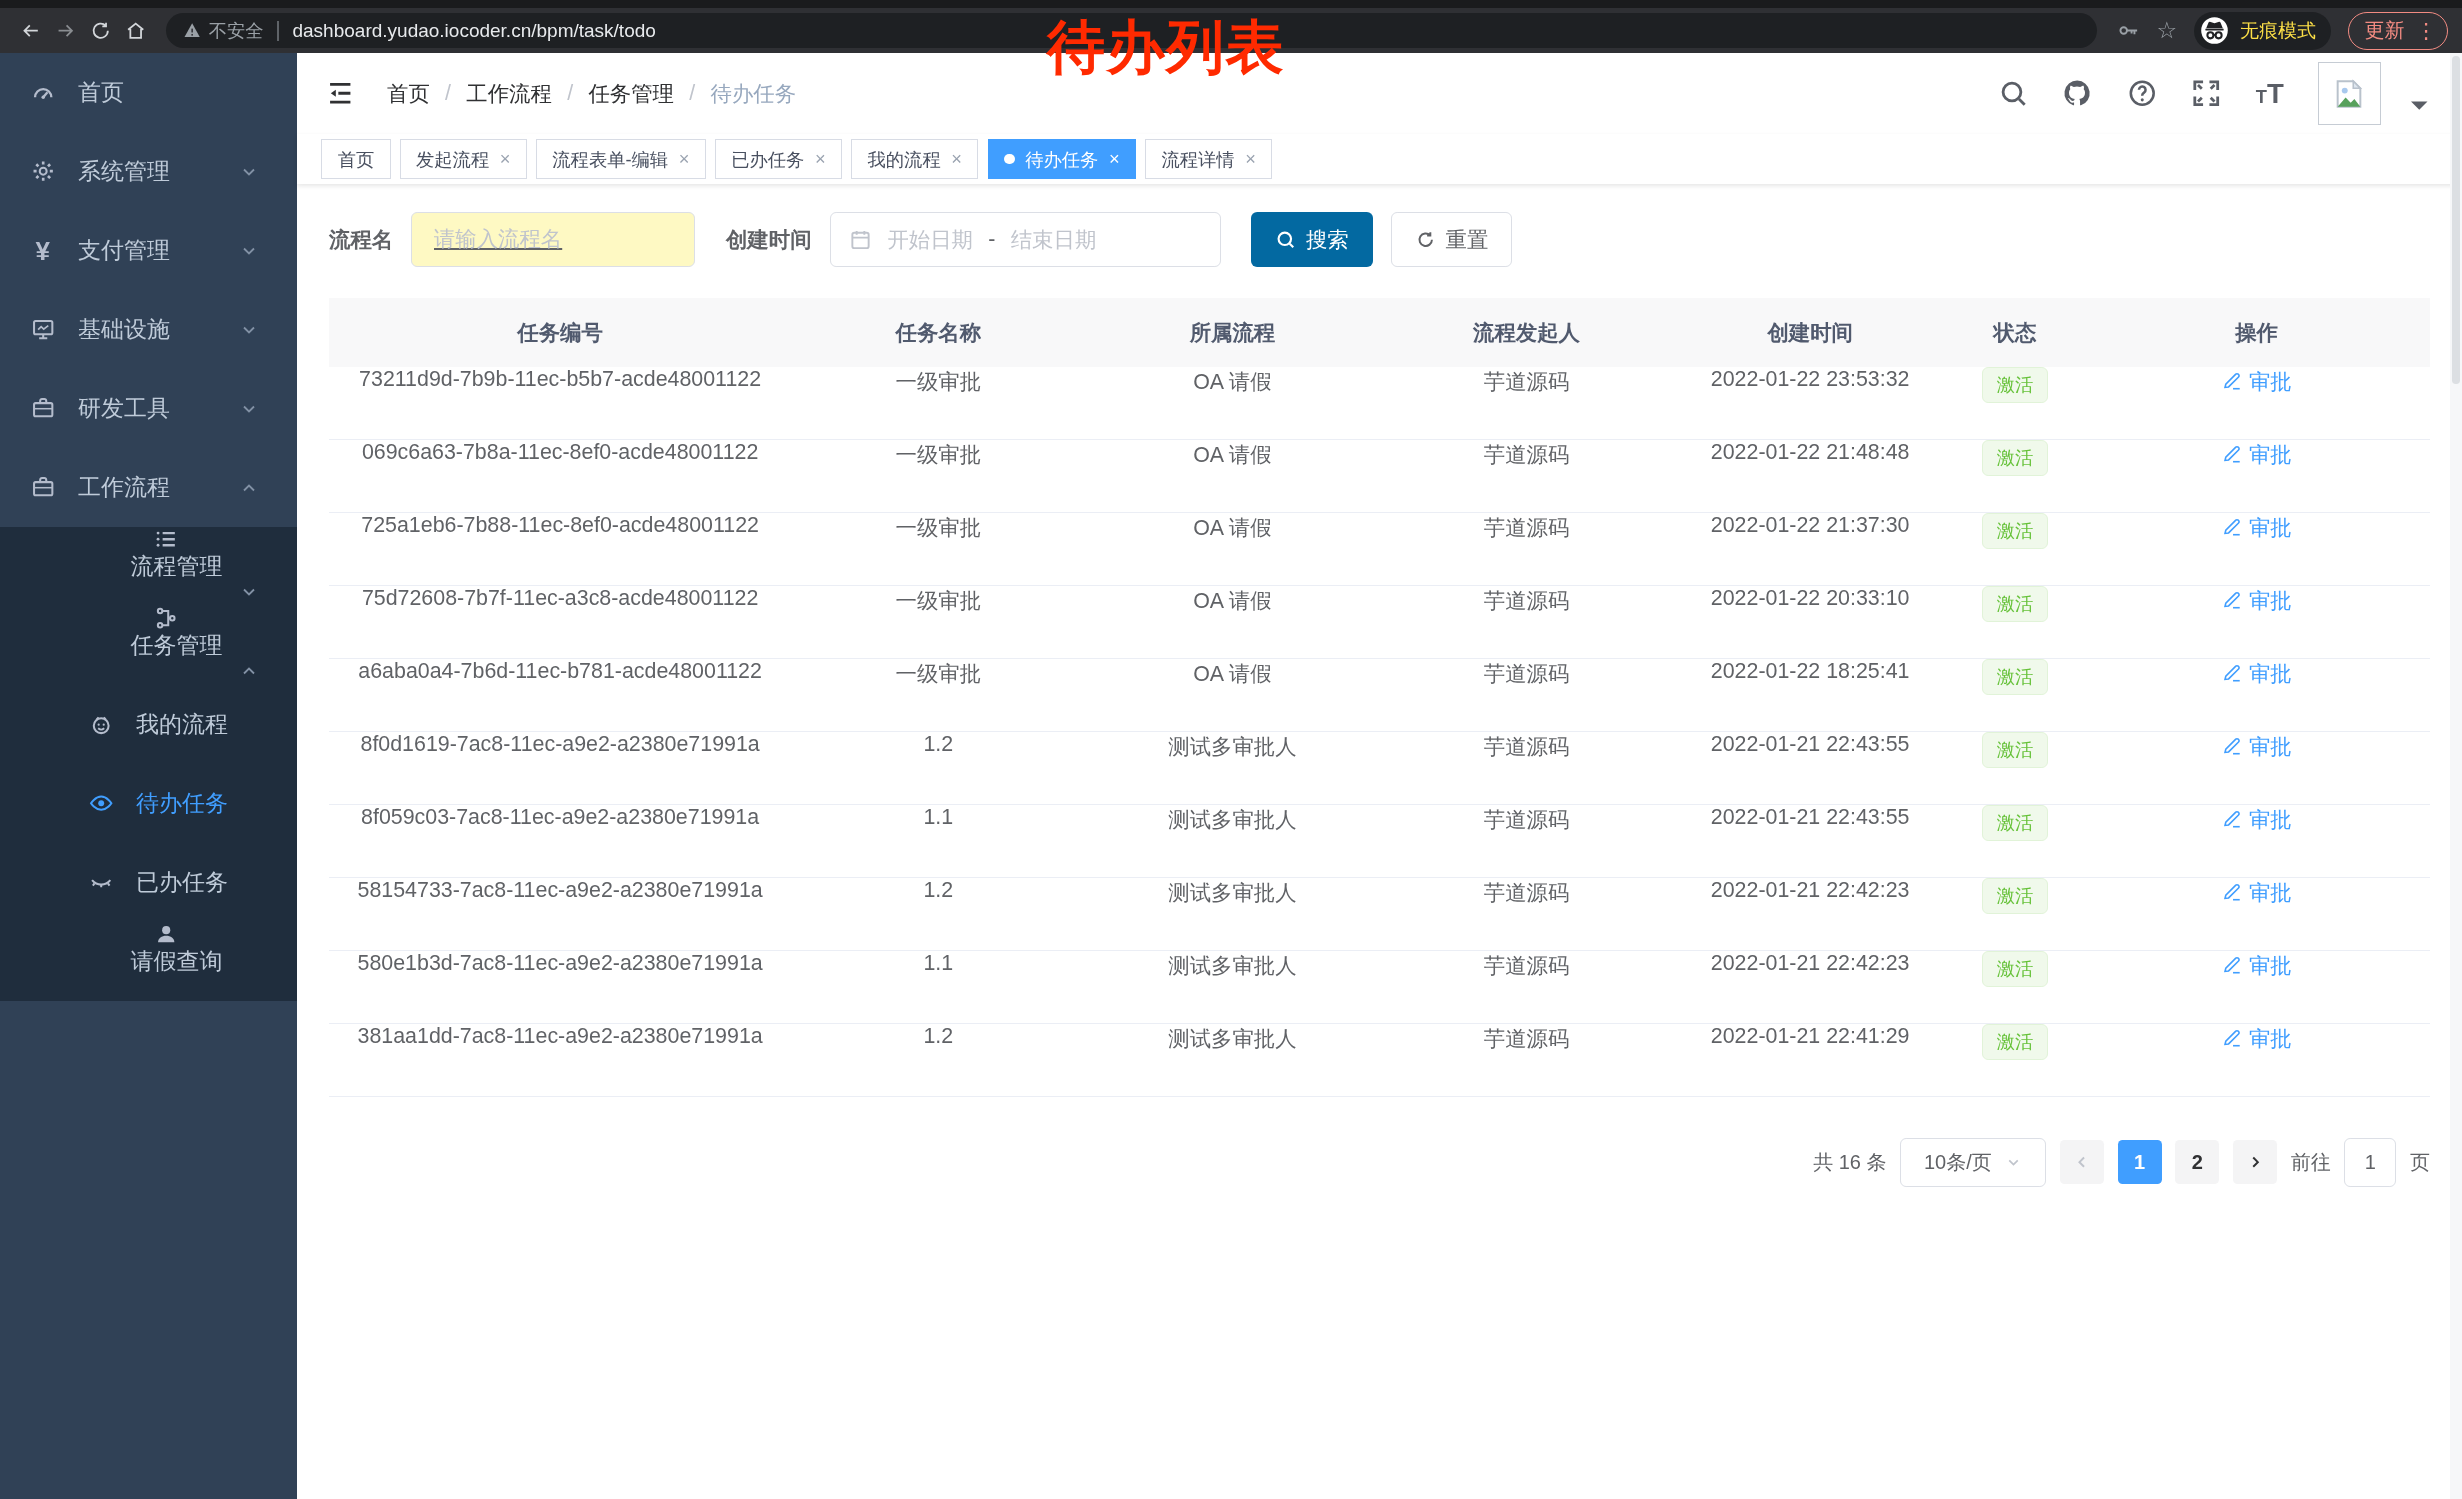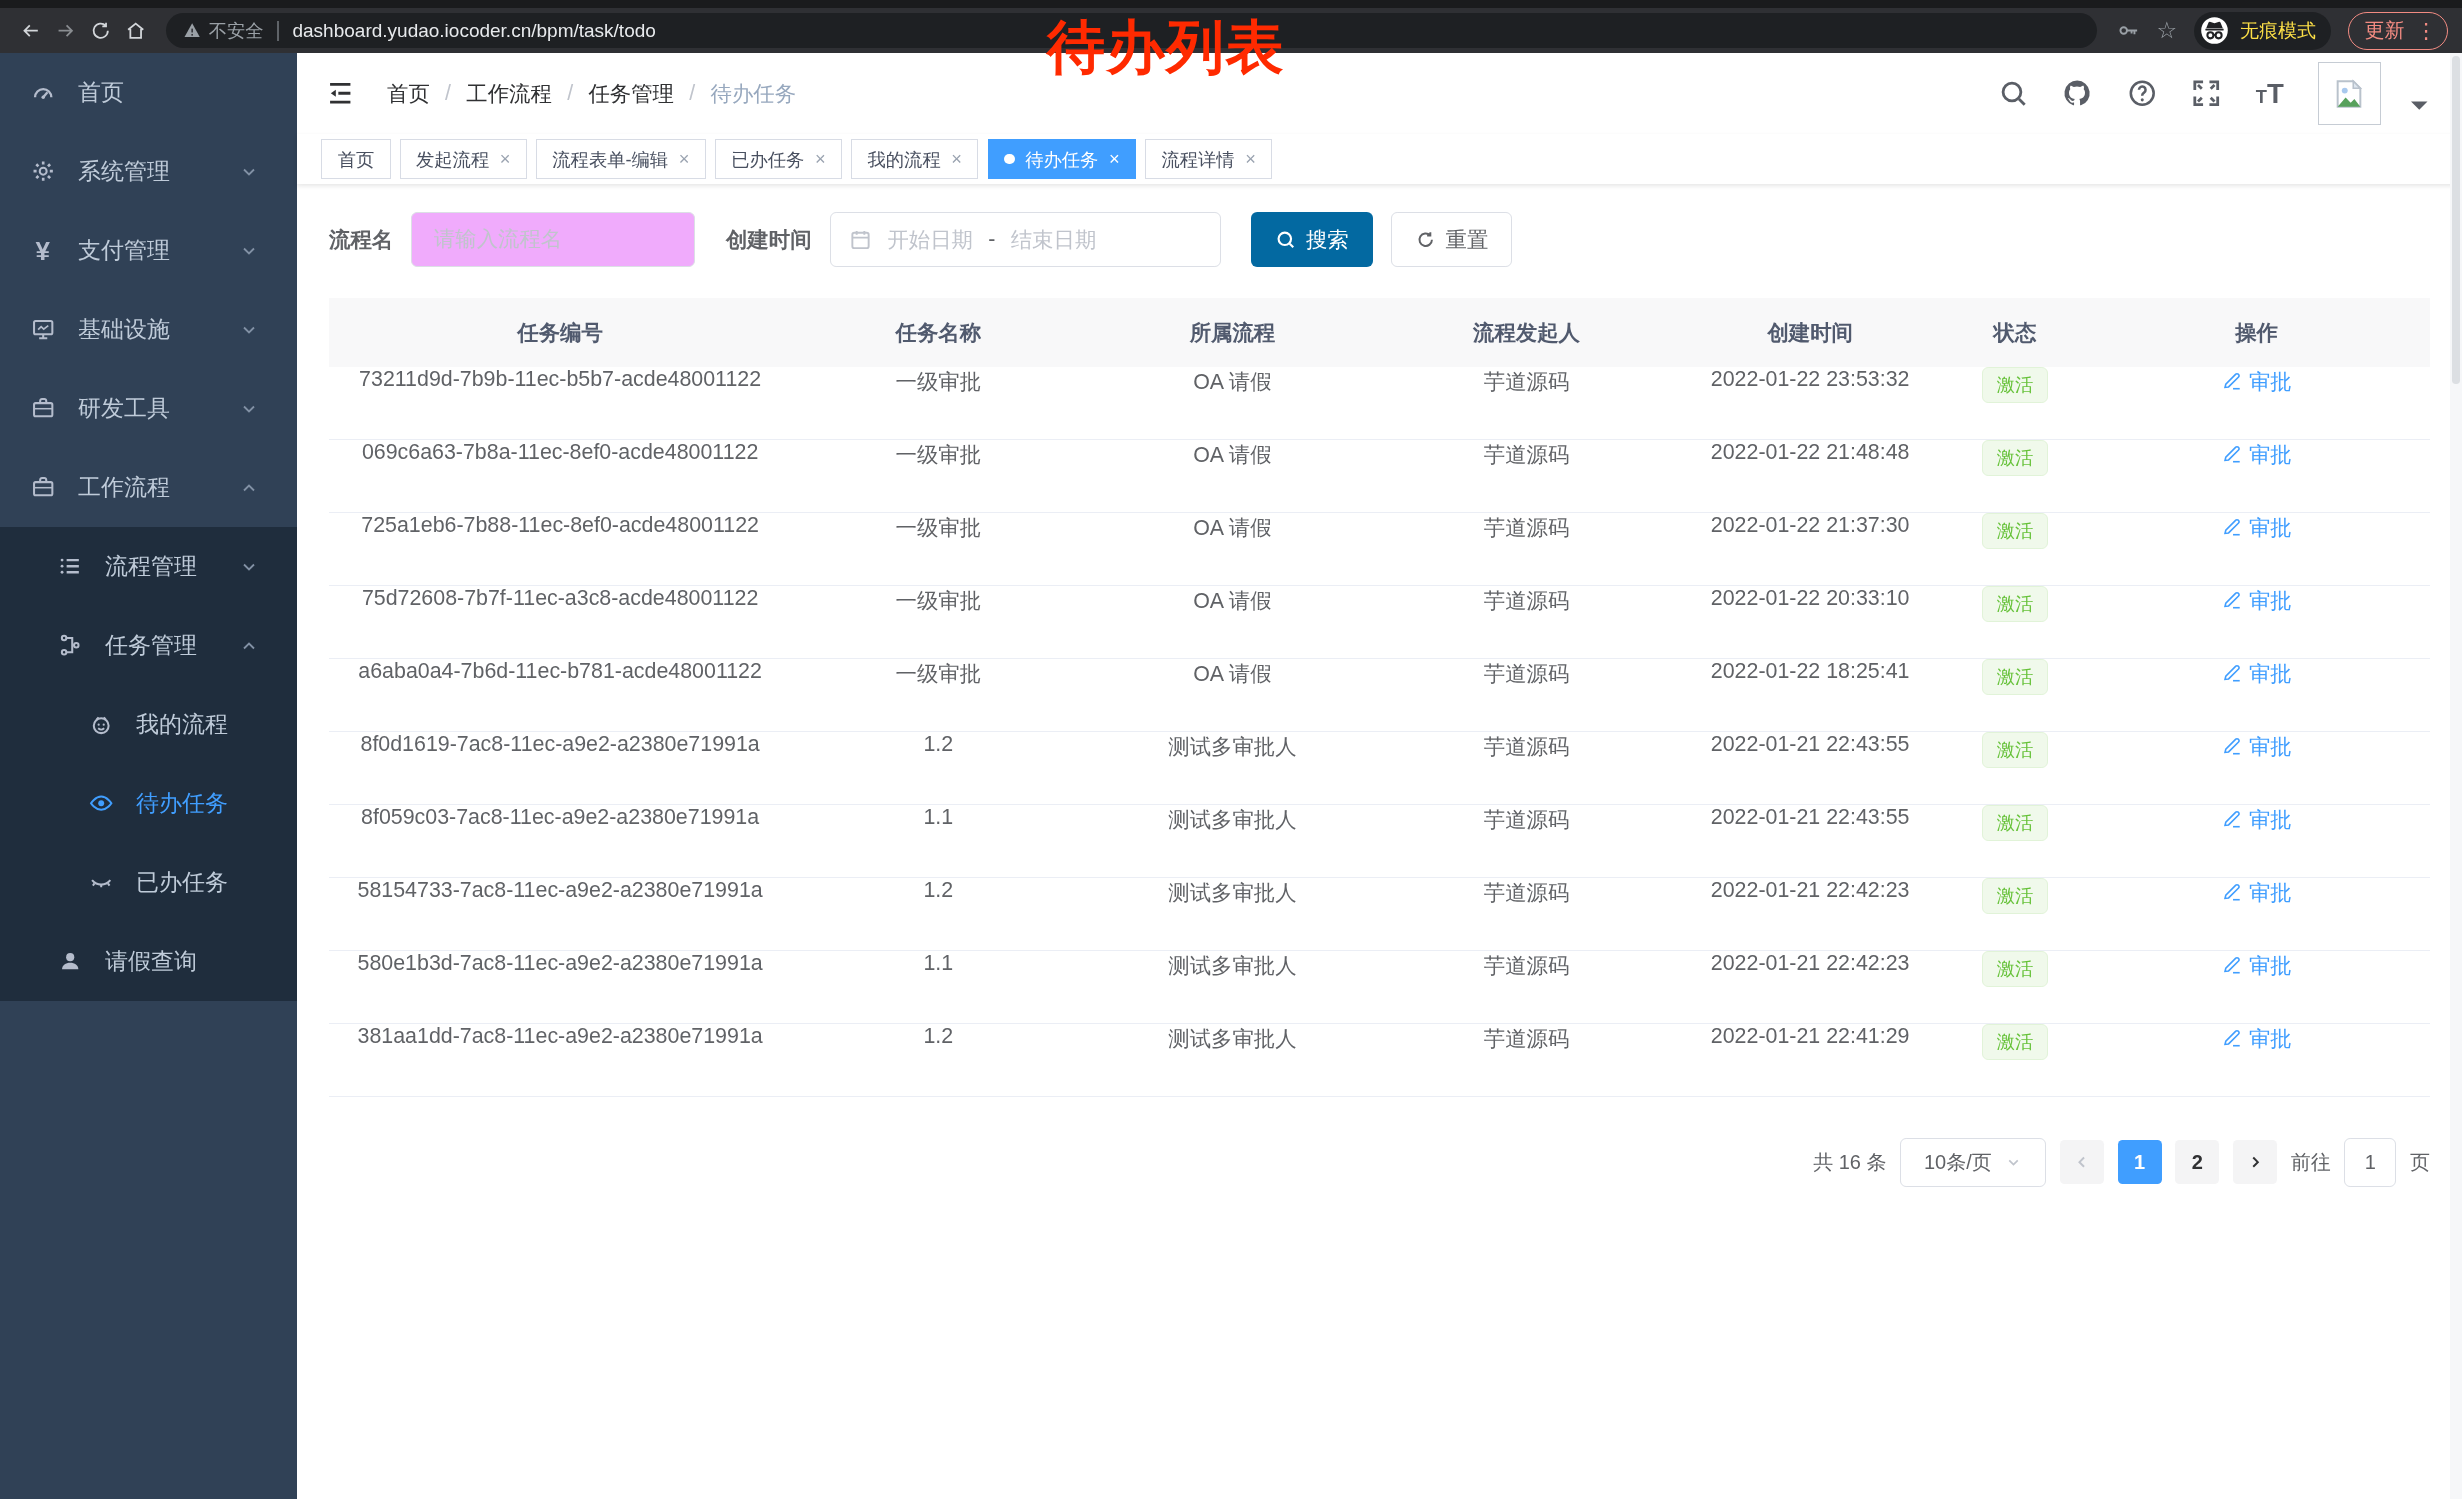--- a/index.html
+++ b/index.html
@@ -42,21 +42,21 @@
   .logo-img { width:50px; height:50px; border-radius:4.6px; overflow:hidden; flex-shrink:0; }
   .logo-img svg { width:50px; height:50px; }
   .logo-title { font-size:26px; font-weight:700; color:#fff; white-space:nowrap; }
   .menu-item { height:79px; display:flex; align-items:center; font-size:23px; cursor:pointer; }
   .menu-item .icon { width:27.5px; margin-right:21.4px; color:#b4bccc; }
   .menu-item .icon svg { width:24.4px; height:24.4px; }
   .menu-item .yen { font-size:26px; font-weight:700; }
   .menu-item .chevron { margin-left:auto; margin-right:34px; color:#8291a5; }
   .menu-item .chevron svg { width:20px; height:20px; }
   .menu-item.lv1 { padding-left:29px; }
-  .menu-item.lv2 { padding-left:56px; }
+  .menu-item.lv2 { padding-left:56px;flex-direction:column; }
   .menu-item.lv3 { padding-left:87px; }
   .menu-item.dark { background:#1f2d3d; }
   .menu-item.active, .menu-item.active .icon { color:#409eff; }
 
   .main { flex:1; display:flex; flex-direction:column; background:#fff; position:relative; min-width:0; }
   .main-header { height:81px; display:flex; align-items:center; padding:0 27.5px; }
   .collapse-btn { color:#303133; margin-right:32px; cursor:pointer; }
   .collapse-btn svg { width:30.5px; height:30.5px; }
   .breadcrumb { display:flex; align-items:center; font-size:21.4px; color:#303133; }
   .breadcrumb .sep { margin:0 15.3px; color:#c0c4cc; }
@@ -79,21 +79,21 @@
   .tab .close { font-size:18.3px; color:#9aa3b0; }
   .tab.active { background:#409eff; border-color:#409eff; color:#fff; }
   .tab.active .close { color:#fff; }
   .tab .dot { width:10.7px; height:10.7px; border-radius:50%; background:#fff; }
 
   
   .content { flex:1; padding:28px 32px 0 32px; }
   .filter-row { display:flex; align-items:center; margin-bottom:30.5px; }
   .f-label { font-size:21.4px; font-weight:700; color:#606266; margin-right:18.3px; white-space:nowrap; }
   .text-input { width:284px; height:55px; border:1.5px solid #dcdfe6; border-radius:6.1px;
-    font-size:21.4px; color:#606266; padding:0 21.4px; outline:none; background:#f0abfc; }
+    font-size:21.4px; color:#606266; padding:0 21.4px; outline:none; background:#fef9c3;text-decoration:underline; }
   .text-input::placeholder { color:#c0c4cc; }
   .date-range { width:391px; height:55px; border:1.5px solid #dcdfe6; border-radius:6.1px;
     display:flex; align-items:center; padding:0 18.3px; gap:15.3px; color:#c0c4cc; font-size:21.4px; margin-right:30.5px; }
   .date-range .icon svg { width:23px; height:23px; }
   .date-range .dash { color:#606266; }
   .gap40 { width:30.5px; }
   .btn { height:55px; border-radius:6.1px; display:inline-flex; align-items:center; gap:9.2px;
     font-size:21.4px; padding:0 23px; cursor:pointer; border:1.5px solid transparent; white-space:nowrap; }
   .btn svg { width:21.4px; height:21.4px; }
   .btn-primary { background:#0369a1; color:#fff; }

